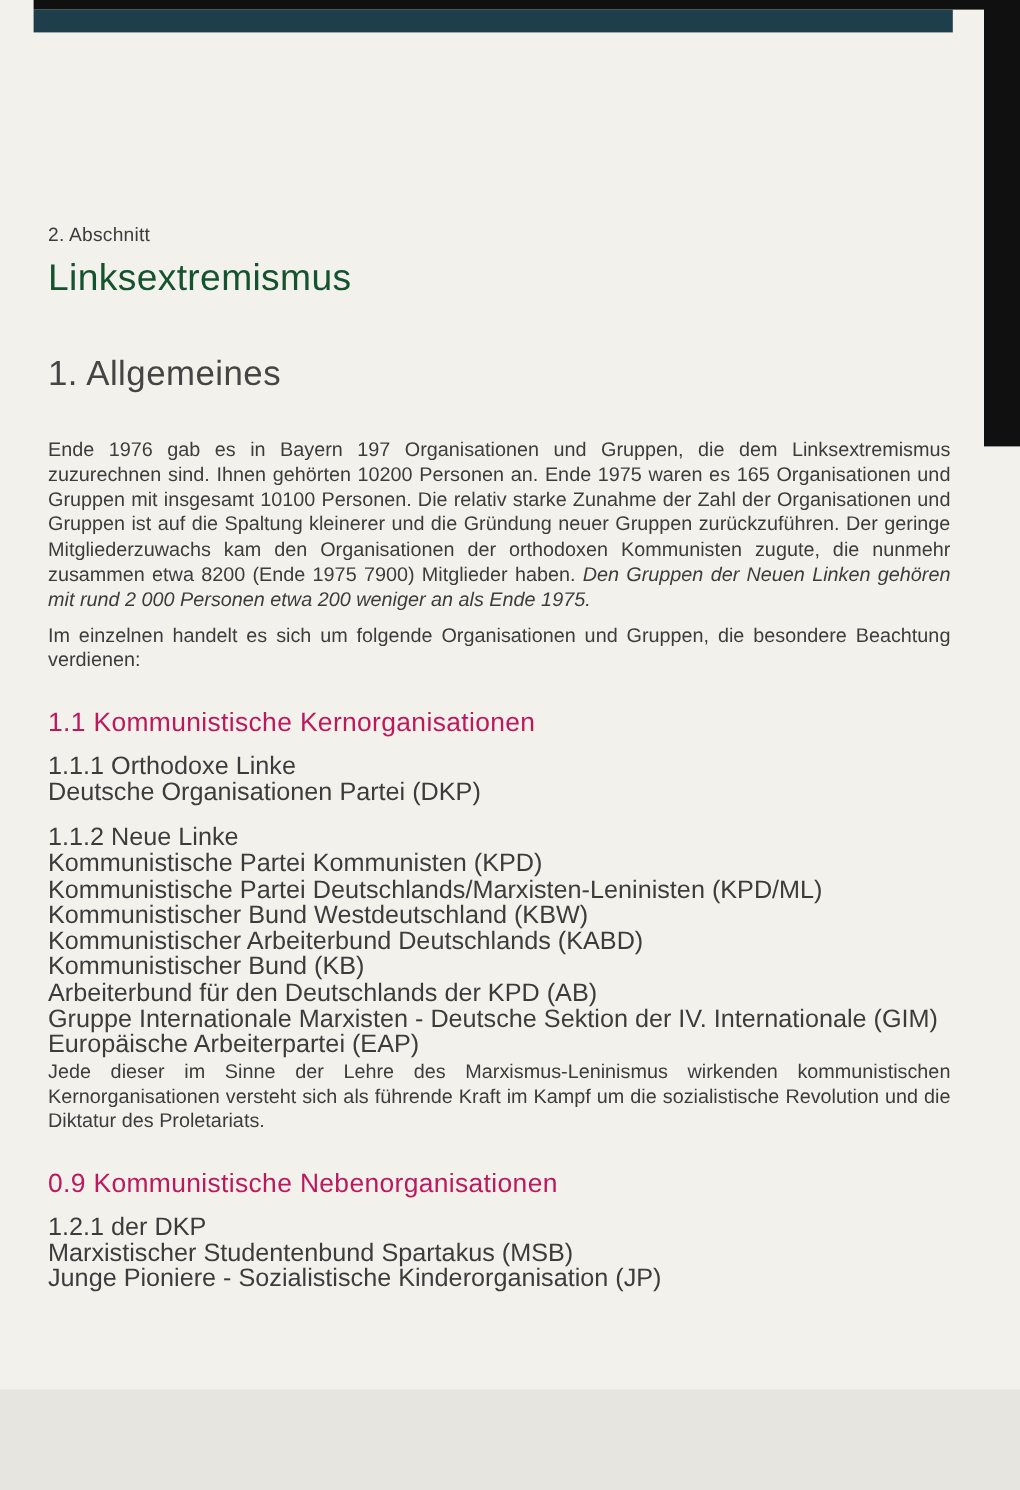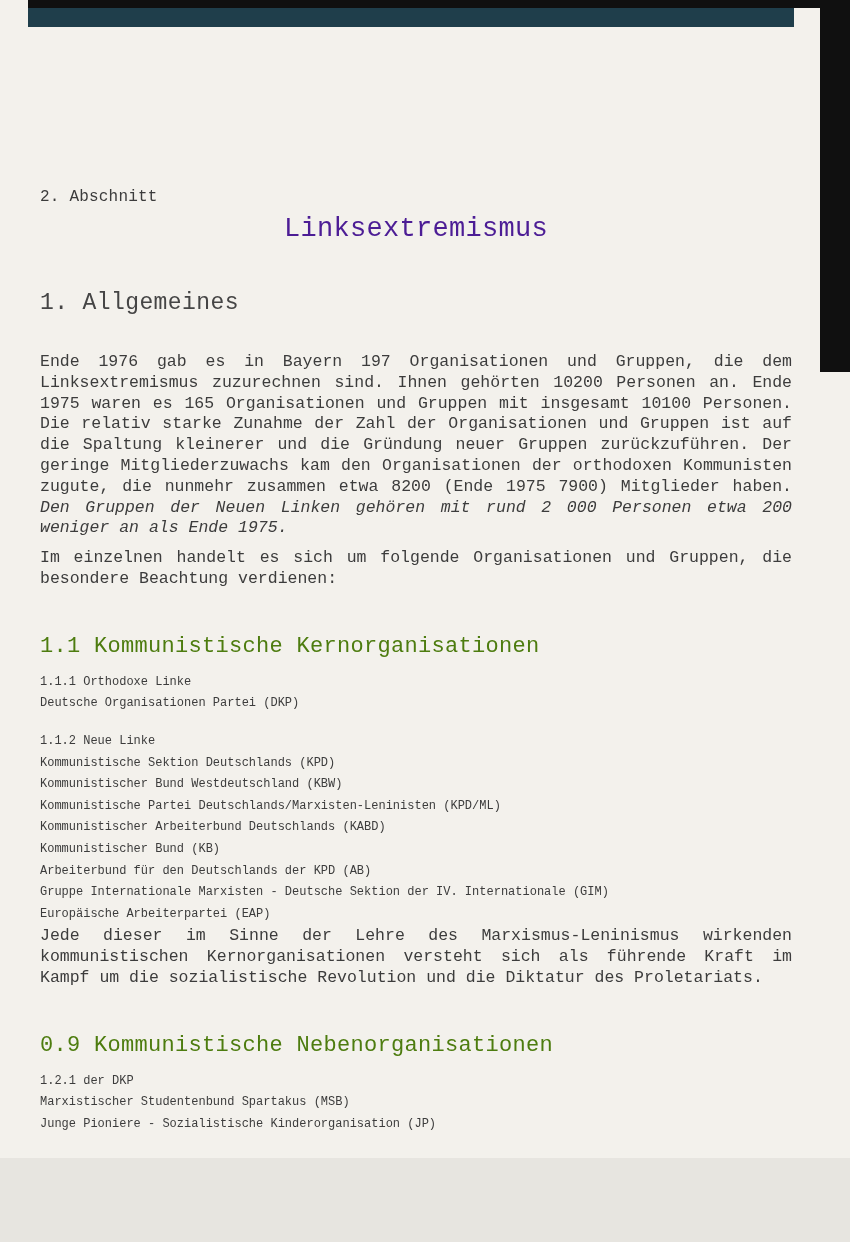--- a/index.html
+++ b/index.html
@@ -2,48 +2,48 @@
 <html lang="de" style="--paper: #f3f1ec; --ink: #3c3c3c; --cover: #1f3e4b; --black: #101010;"><head>
 <meta charset="utf-8">
 <style>
   * { margin:0; padding:0; box-sizing:border-box; }
   html,body { background:#e7e5e0; }
   .page {
     position:relative;
     width:850px; height:1158px;
     margin:0 auto;
     background:var(--paper, #f3f1ec);
-    font-family:Liberation Mono, monospace;
+    font-family:Liberation Sans, sans-serif;
     color:var(--ink, #3c3c3c);
     overflow:hidden;
   }
   .bar { position:absolute; }
   .top-black    { left:28px; top:0;      width:822px; height:8px;  background:var(--black,#111); }
   .top-teal     { left:28px; top:8px;    width:766px; height:19px; background:var(--cover,#1f3e4b); }
   .right-black  { left:820px; top:0;     width:30px;  height:372px; background:var(--black,#111); }
   .bottom-teal  { left:28px; top:1206px; width:766px; height:21px; background:var(--cover,#1f3e4b); }
   .bottom-black { left:28px; top:1227px; width:822px; height:13px; background:var(--black,#111); }
 
   .content { position:absolute; left:40px; top:0; width:752px; }
 
   .kicker { margin-top:188px; font-size:16px; letter-spacing:.2px; }
-  .title  { margin-top:8px;  font-size:27px; font-weight:400; color:#4c1d95; letter-spacing:.3px;text-align:center; }
-  .h2     { margin-top:46px; font-size:23px; font-weight:400; color:#454545; letter-spacing:.4px; }
-  .h3     { margin-top:44px; font-size:22px; font-weight:400; color:#4d7c0f; letter-spacing:.3px; }
+  .title  { margin-top:8px;  font-size:31px; font-weight:400; color:#14532d; letter-spacing:.3px; }
+  .h2     { margin-top:46px; font-size:29px; font-weight:400; color:#454545; letter-spacing:.4px; }
+  .h3     { margin-top:28px; font-size:22px; font-weight:400; color:#be185d; letter-spacing:.3px; }
 
   .body {
     font-size:16.5px; line-height:20.8px;
     text-align:justify;
     hyphens:auto; -webkit-hyphens:auto;
   }
   .p1 { margin-top:36px; }
   .p2 { margin-top:9px; }
   .it { font-style:italic; }
 
-  .subline { font-size:12px; line-height:21.6px; }
+  .subline { font-size:21px; line-height:21.6px; }
   .sub-first { margin-top:13px; }
   .gap { margin-top:16px; }
   .closing { margin-top:1px; }
 
   .page-number { position:absolute; left:782px; top:1156px; font-size:17px; color:#3c3c3c; }
 </style>
 </head>
 <body>
 
 <div class="page">
@@ -64,23 +64,23 @@
     <p class="body p1"><span>Ende 1976 gab es in Bayern 197 Organisationen und Gruppen, die dem Linksextremismus zuzurechnen sind. Ihnen gehörten 10200 Personen an. Ende 1975 waren es 165 Organisationen und Gruppen mit insgesamt 10100 Personen. Die relativ starke Zunahme der Zahl der Organisationen und Gruppen ist auf die Spaltung kleinerer und die Gründung neuer Gruppen zurückzuführen. Der geringe Mitgliederzuwachs kam den Organisationen der orthodoxen Kommunisten zugute, die nunmehr zusammen etwa 8200 (Ende 1975 7900) Mitglieder haben. </span><span class="it">Den Gruppen der Neuen Linken gehören mit rund 2 000 Personen etwa 200 weniger an als Ende 1975.</span></p>
 
     <p class="body p2">Im einzelnen handelt es sich um folgende Organisationen und Gruppen, die besondere Beachtung verdienen:</p>
 
     <div class="h3">1.1 Kommunistische Kernorganisationen</div>
 
     <div class="subline sub-first">1.1.1 Orthodoxe Linke</div>
     <div class="subline">Deutsche Organisationen Partei (DKP)</div>
 
     <div class="subline gap">1.1.2 Neue Linke</div>
-    <div class="subline">Kommunistische Sektion Deutschlands (KPD)</div>
+    <div class="subline">Kommunistische Partei Kommunisten (KPD)</div>
+    <div class="subline">Kommunistische Partei Deutschlands/Marxisten-Leninisten (KPD/ML)</div>
     <div class="subline">Kommunistischer Bund Westdeutschland (KBW)</div>
-    <div class="subline">Kommunistische Partei Deutschlands/Marxisten-Leninisten (KPD/ML)</div>
     <div class="subline">Kommunistischer Arbeiterbund Deutschlands (KABD)</div>
     <div class="subline">Kommunistischer Bund (KB)</div>
     <div class="subline">Arbeiterbund für den Deutschlands der KPD (AB)</div>
     <div class="subline">Gruppe Internationale Marxisten - Deutsche Sektion der IV. Internationale (GIM)</div>
     <div class="subline">Europäische Arbeiterpartei (EAP)</div>
 
     <p class="body closing">Jede dieser im Sinne der Lehre des Marxismus-Leninismus wirkenden kommunistischen Kernorganisationen versteht sich als führende Kraft im Kampf um die sozialistische Revolution und die Diktatur des Proletariats.</p>
 
     <div class="h3">0.9 Kommunistische Nebenorganisationen</div>
 

